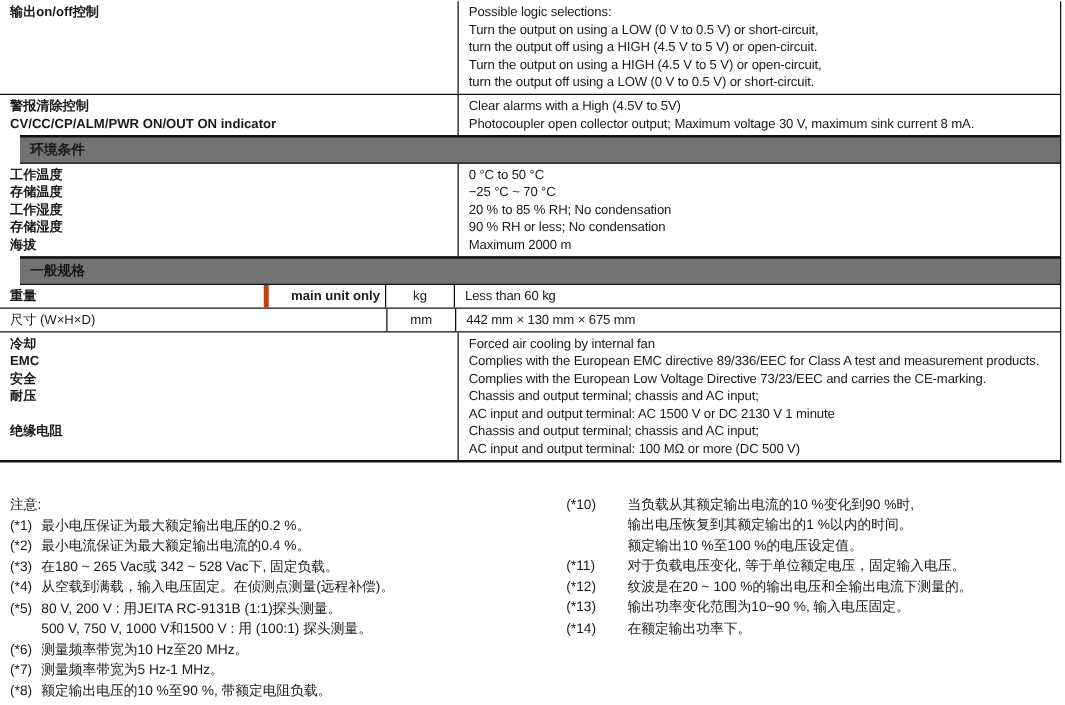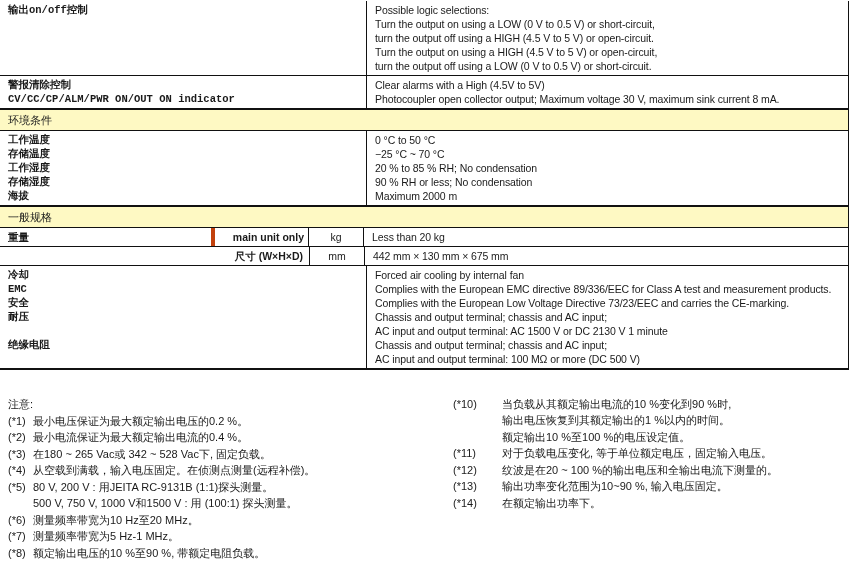--- a/index.html
+++ b/index.html
@@ -4,29 +4,29 @@
 <style>
   * { margin:0; padding:0; box-sizing:border-box; }
   html,body { width:852px; height:564px; background:#ffffff; overflow:hidden; }
   body { font-family:"Liberation Sans","DejaVu Sans",sans-serif; color:#1a1a1a; }
   .page { position:relative; width:852px; height:564px; padding-top:1px; }
 
   
   .spec-table { width:849px; border-right:1px solid #111; border-bottom:2px solid #111; font-size:10.5px; line-height:14px; }
   .row { display:flex; align-items:stretch; }
   .bt1 { border-top:1px solid #111; }
-  .cell-l { width:366px; padding:2px 6px 2px 8px; font-weight:bold; overflow:hidden;font-family:Liberation Mono, monospace; }
+  .cell-l { width:366px; padding:2px 6px 2px 8px; font-weight:bold; overflow:hidden; }
   .cell-r { flex:1; border-left:1px solid #111; padding:2px 4px 2px 8px; overflow:hidden; letter-spacing:-0.1px; }
   .ln { white-space:nowrap; min-height:14px; }
-  .section-hdr { background:#fef9c3; border-top:2px solid #111; border-bottom:1px solid #111; font-weight:normal; font-size:11px; padding:3px 8px 3px 8px; line-height:14px; }
+  .section-hdr { background:#737373; border-top:2px solid #111; border-bottom:1px solid #111; font-weight:bold; font-size:11px; padding:3px 8px 3px 8px; line-height:14px;margin-left:16px; }
   
   .w-label { width:211px; padding:2px 6px 2px 8px; font-weight:bold; }
   .w-scope { width:97px; border-left:4px solid #c2410c; padding:2px 4px; font-weight:bold; text-align:right; }
   .w-unit  { width:55px; border-left:1px solid #111; padding:2px 20px; text-align:center; }
-  .d-label { width:309px; padding:2px 6px 2px 8px; font-weight:bold;text-align:right; }
+  .d-label { width:309px; padding:2px 6px 2px 8px; font-weight:normal; }
   .d-unit  { width:55px; border-left:1px solid #111; padding:2px 4px; text-align:center; }
 
   
   .notes { display:flex; margin-top:9px; font-size:11px; line-height:16.5px; }
   .notes-left { width:446px; padding-left:8px;margin-top:17px; }
   .notes-right { flex:1; padding-left:7px; padding-top:16.5px; }
   .notes-title { min-height:16.5px; }
   .note { display:flex; }
   .note .m { flex:none; white-space:pre; }
   .notes-left .m { width:25px; }
@@ -83,21 +83,21 @@
       </div>
     </div>
 
     <div class="section-hdr">一般规格</div>
 
     <div class="row">
       <div class="w-label">重量</div>
       <div class="w-scope">main unit only</div>
       <div class="w-unit">kg</div>
       <div class="cell-r">
-        <div class="ln">Less than 20 kg</div>
+        <div class="ln">Less than 60 kg</div>
       </div>
     </div>
 
     <div class="row bt1">
       <div class="d-label">尺寸 (W×H×D)</div>
       <div class="d-unit">mm</div>
       <div class="cell-r">
         <div class="ln">442 mm × 130 mm × 675 mm</div>
       </div>
     </div>

